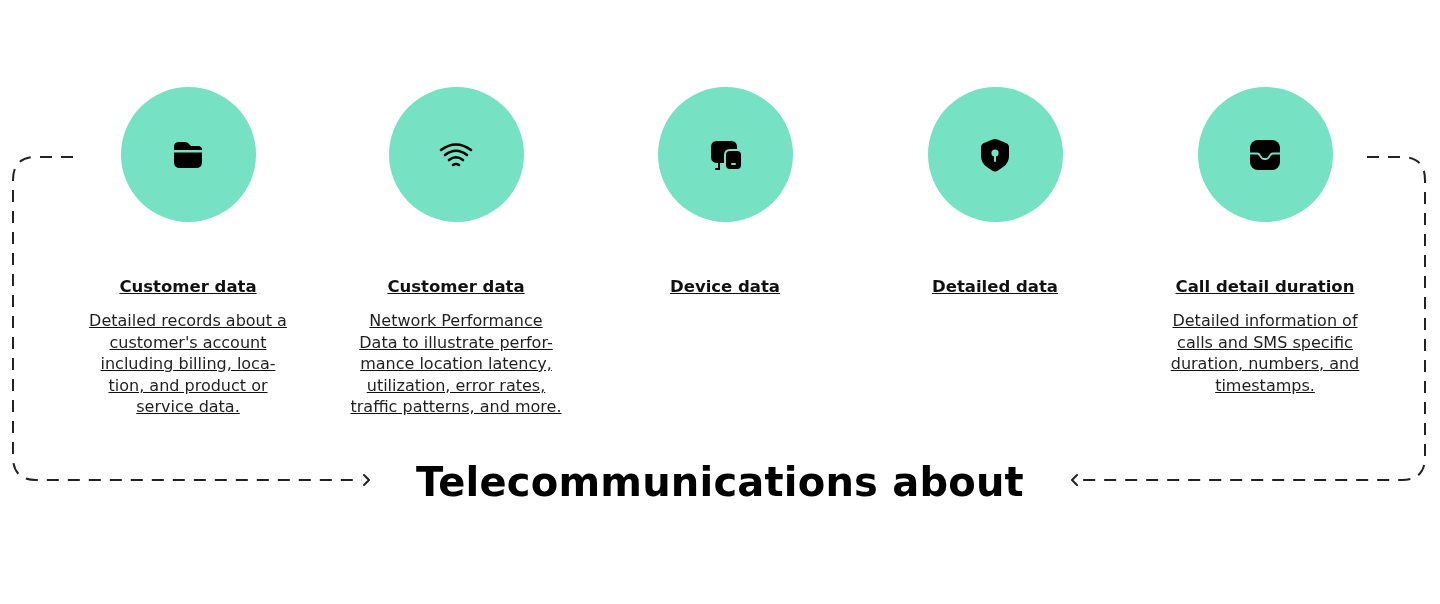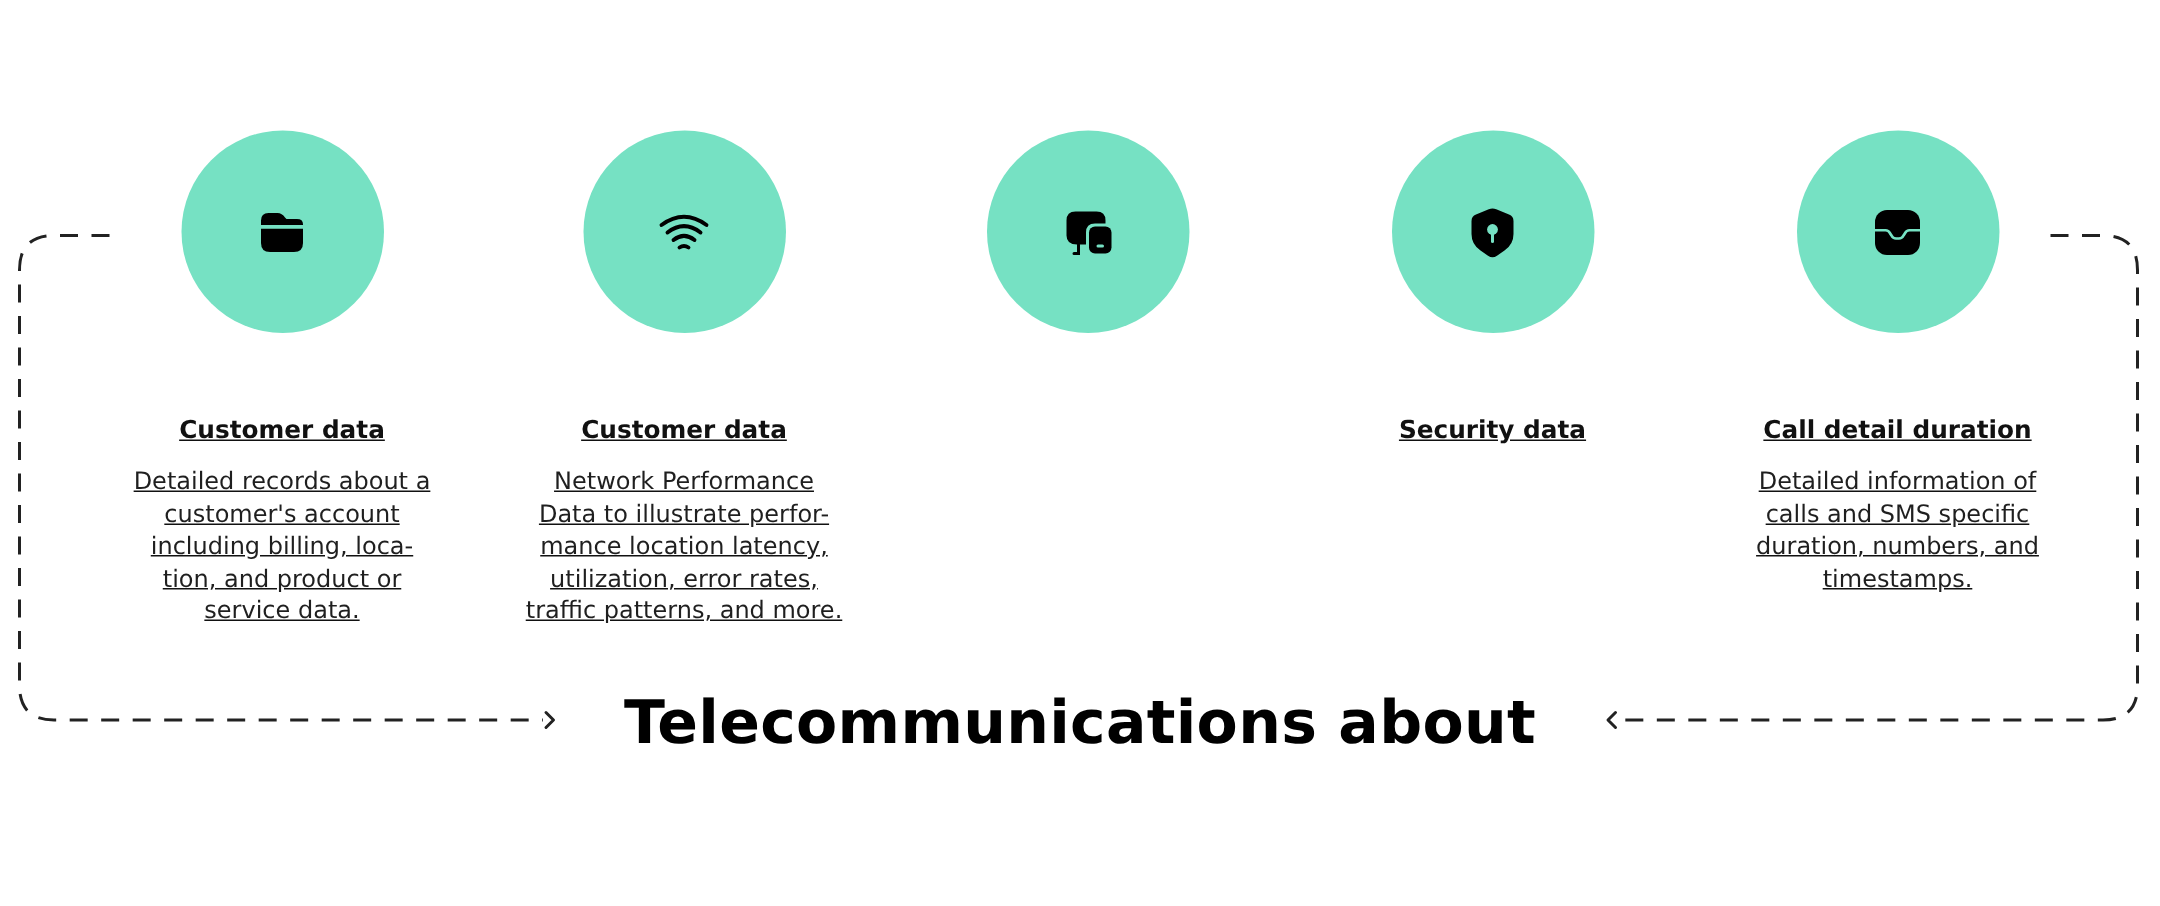--- a/index.html
+++ b/index.html
@@ -131,33 +131,34 @@
   <div class="circle" style="background:#76E1C3;">
     <span>
       <svg viewBox="0 0 44 44" xmlns="http://www.w3.org/2000/svg">
         <path d="M8 14 Q8 8 14 8 L28 8 Q34 8 34 14 L34 16 L27 16 Q21 16 21 22 L21 30 L15 30 Q8 30 8 24 Z" fill="#000"></path>
         <path d="M16 30 L16 36 L13 36" fill="none" stroke="#000" stroke-width="2" stroke-linecap="round"></path>
         <rect x="23" y="18" width="15" height="18" rx="4" fill="#000"></rect>
         <rect x="28" y="30" width="5" height="2" rx="1" fill="#76E1C3"></rect>
       </svg>
     </span>
   </div>
+  <div class="card-title">Device data</div>
 </div>
 
 <div class="card" style="left:995px;">
   <div class="circle" style="background:#76E1C3;">
     <span>
       <svg viewBox="0 0 44 44" xmlns="http://www.w3.org/2000/svg">
         <path d="M19.5 6.5 Q22 5.5 24.5 6.5 L33 10 Q36 11 36 14.5 L36 23 Q36 30 30 34 L25 37.5 Q22 39.5 19 37.5 L14 34 Q8 30 8 23 L8 14.5 Q8 11 11 10 Z" fill="#000"></path>
         <circle cx="22" cy="20" r="3.6" fill="#76E1C3"></circle>
         <rect x="21" y="21" width="2" height="8" rx="1" fill="#76E1C3"></rect>
       </svg>
     </span>
   </div>
-  <div class="card-title">Security data</div>
+  <div class="card-title">Detailed data</div>
 </div>
 
 <div class="card" style="left:1265px;">
   <div class="circle" style="background:#76E1C3;">
     <span>
       <svg viewBox="0 0 44 44" xmlns="http://www.w3.org/2000/svg">
         <rect x="7" y="7" width="30" height="30" rx="8" fill="#000"></rect>
         <path d="M7 20.5 L14 20.5 Q16 20.5 17 22.5 L18 24 Q19 26 21 26 L23 26 Q25 26 26 24 L27 22.5 Q28 20.5 30 20.5 L37 20.5" fill="none" stroke="#76E1C3" stroke-width="1.8"></path>
       </svg>
     </span>

